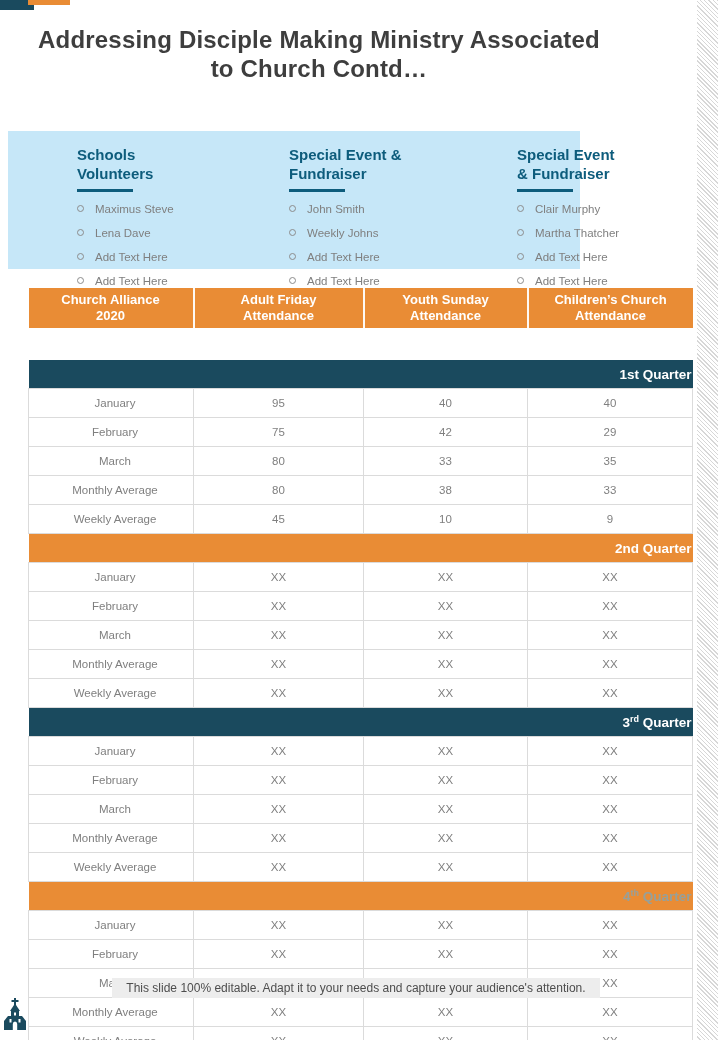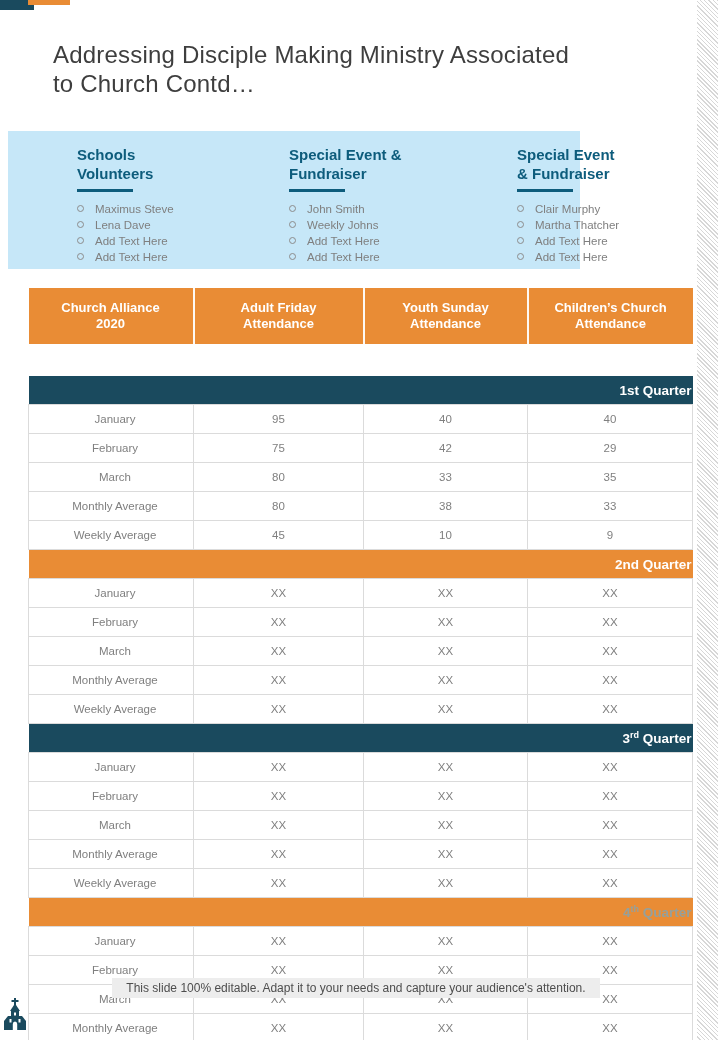--- a/index.html
+++ b/index.html
@@ -9,48 +9,48 @@
   }
   .page{position:absolute;inset:0;}
 
   
   .bar{position:absolute;}
   .bar-teal-top{left:0;top:0;width:28px;height:5px;background:#1A4A5E;}
   .bar-orange-top{left:28px;top:0;width:42px;height:5px;background:#E98C35;}
   .bar-teal-under{left:0;top:5px;width:34px;height:5px;background:#1A4A5E;}
 
   
-  .title{position:absolute;left:37px;top:24px;margin:16px;color:#3E3E3E;
-    font-size:24px;font-weight:400;line-height:29px;letter-spacing:.2px;}
+  .title{position:absolute;left:37px;top:24px;margin:1px;color:#3E3E3E;
+    font-size:24px;font-weight:700;line-height:29px;letter-spacing:.2px;text-align:center;}
   .title span{display:block;}
   .subtitle{position:absolute;left:38px;top:82px;margin:0;color:#575757;
     font-size:11px;line-height:13px;letter-spacing:-.1px;}
   .subtitle span{display:block;}
   .subtitle .l2{padding-left:2px;}
 
   
   .blue-band{position:absolute;left:8px;top:131px;width:572px;height:138px;
     background:#C6E7F8;}
   .vcol{position:absolute;top:14px;width:200px;}
   .vcol.c1{left:69px;} .vcol.c2{left:281px;} .vcol.c3{left:509px;}
   .vhead{margin:0;color:#0D5C7C;font-size:15px;font-weight:700;line-height:19px;}
   .vhead span{display:block;}
   .vline{width:56px;height:3px;background:#0D5C7C;margin-top:6px;}
   .vlist{margin:9px 0 0 0;padding:0;list-style:none;}
-  .vlist li{color:#7F7F7F;font-size:11.5px;line-height:16px;white-space:nowrap;}
+  .vlist li{color:#7F7F7F;font-size:11.5px;line-height:16px;white-space:nowrap;margin-top:8px;}
   .dot{display:inline-block;width:5px;height:5px;border:1.2px solid #8C8C8C;
     border-radius:50%;margin-right:11px;position:relative;top:-1px;}
 
   
   table.att{position:absolute;left:28px;top:288px;width:664px;
     border-collapse:collapse;table-layout:fixed;
     border-bottom:3px solid #E1A14E;}
   table.att thead th{height:40px;background:#E98C35;color:#ffffff;
     font-size:13px;font-weight:700;line-height:16px;vertical-align:middle;
-    padding:8px 20px;border-right:2px solid rgba(255,255,255,.95);}
+    padding:0 20px;border-right:2px solid rgba(255,255,255,.95);}
   table.att thead th:last-child{border-right:none;}
   tr.spacer td{height:30px;background:#ffffff;border:none;}
   tr.band td{height:26px;text-align:right;border:none;
     color:#ffffff;font-size:13.5px;font-weight:700;}
   tr.band.teal td{background:#1A4A5E;}
   tr.band.orange td{background:#E98C35;}
   tr.band.muted td{color:#96A09B;}
   tr.band sup{font-size:9px;}
   tr.data td{height:26px;background:#ffffff;border:1px solid #DBDBDB;
     color:#7F7F7F;font-size:11.5px;text-align:center;}

